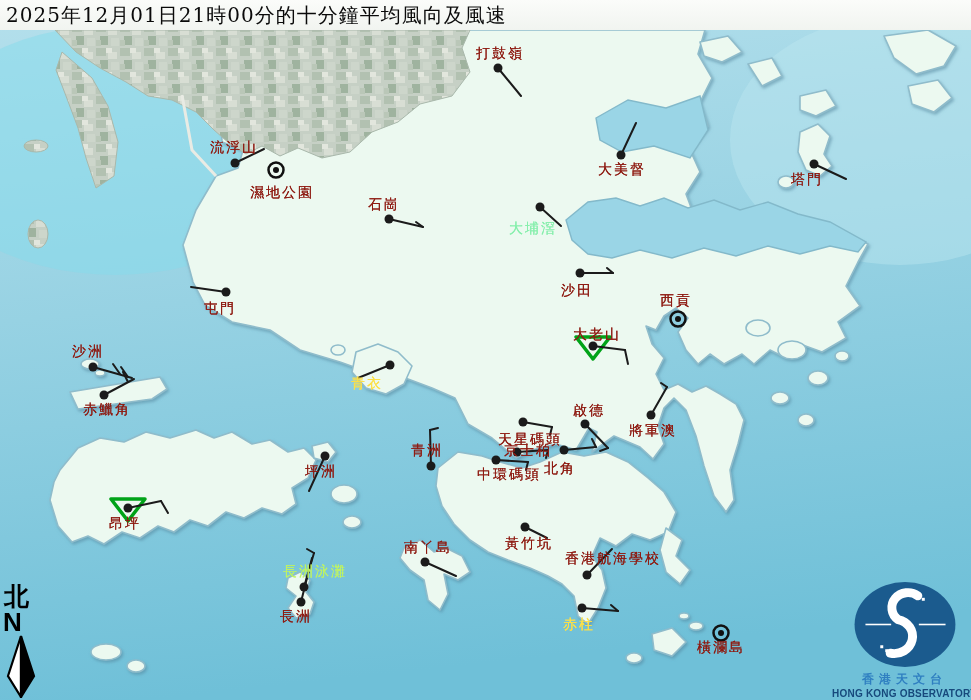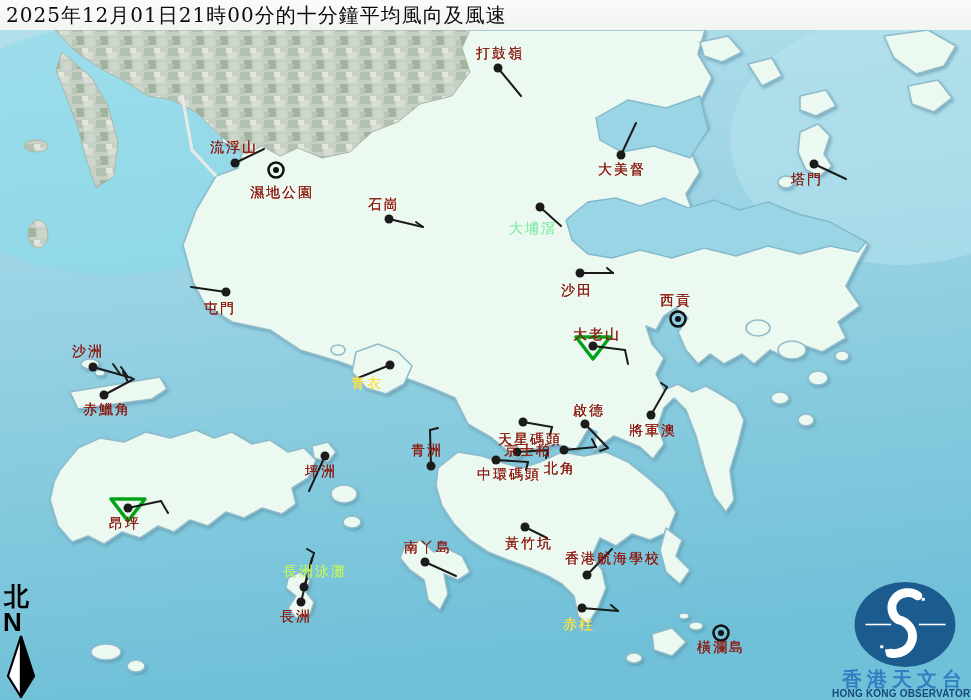--- a/index.html
+++ b/index.html
@@ -15,21 +15,21 @@
              white-space:nowrap;line-height:16px;
              text-shadow:0 0 0.6px currentColor;}
   .stations-svg{position:absolute;left:0;top:0;pointer-events:none;}
   .compass{position:absolute;left:2px;top:584px;width:40px;
            display:flex;flex-direction:column;align-items:flex-start;}
   .compass .cn{font-size:25px;font-weight:bold;color:#000;line-height:26px;margin-left:2px;}
   .compass .en{font-family:"Liberation Sans",sans-serif;font-size:26px;
                font-weight:bold;color:#000;line-height:24px;margin-left:1px;}
   .logo{position:absolute;left:838px;top:580px;width:133px;height:120px;
         display:flex;flex-direction:column;align-items:center;}
-  .logo .cn{font-size:20px;font-weight:bold;letter-spacing:5px;line-height:18px;margin-top:1px;}
+  .logo .cn{font-size:12px;font-weight:bold;letter-spacing:5px;line-height:18px;margin-top:1px;}
   .logo .en{font-family:"Liberation Sans",sans-serif;font-size:10px;
             font-weight:bold;letter-spacing:0.2px;line-height:12px;white-space:nowrap;}
 </style>
 </head>
 <body>
 
 <div class="stage">
 
   <svg class="map-svg" width="971" height="700" viewBox="0 0 971 700">
     <defs>

